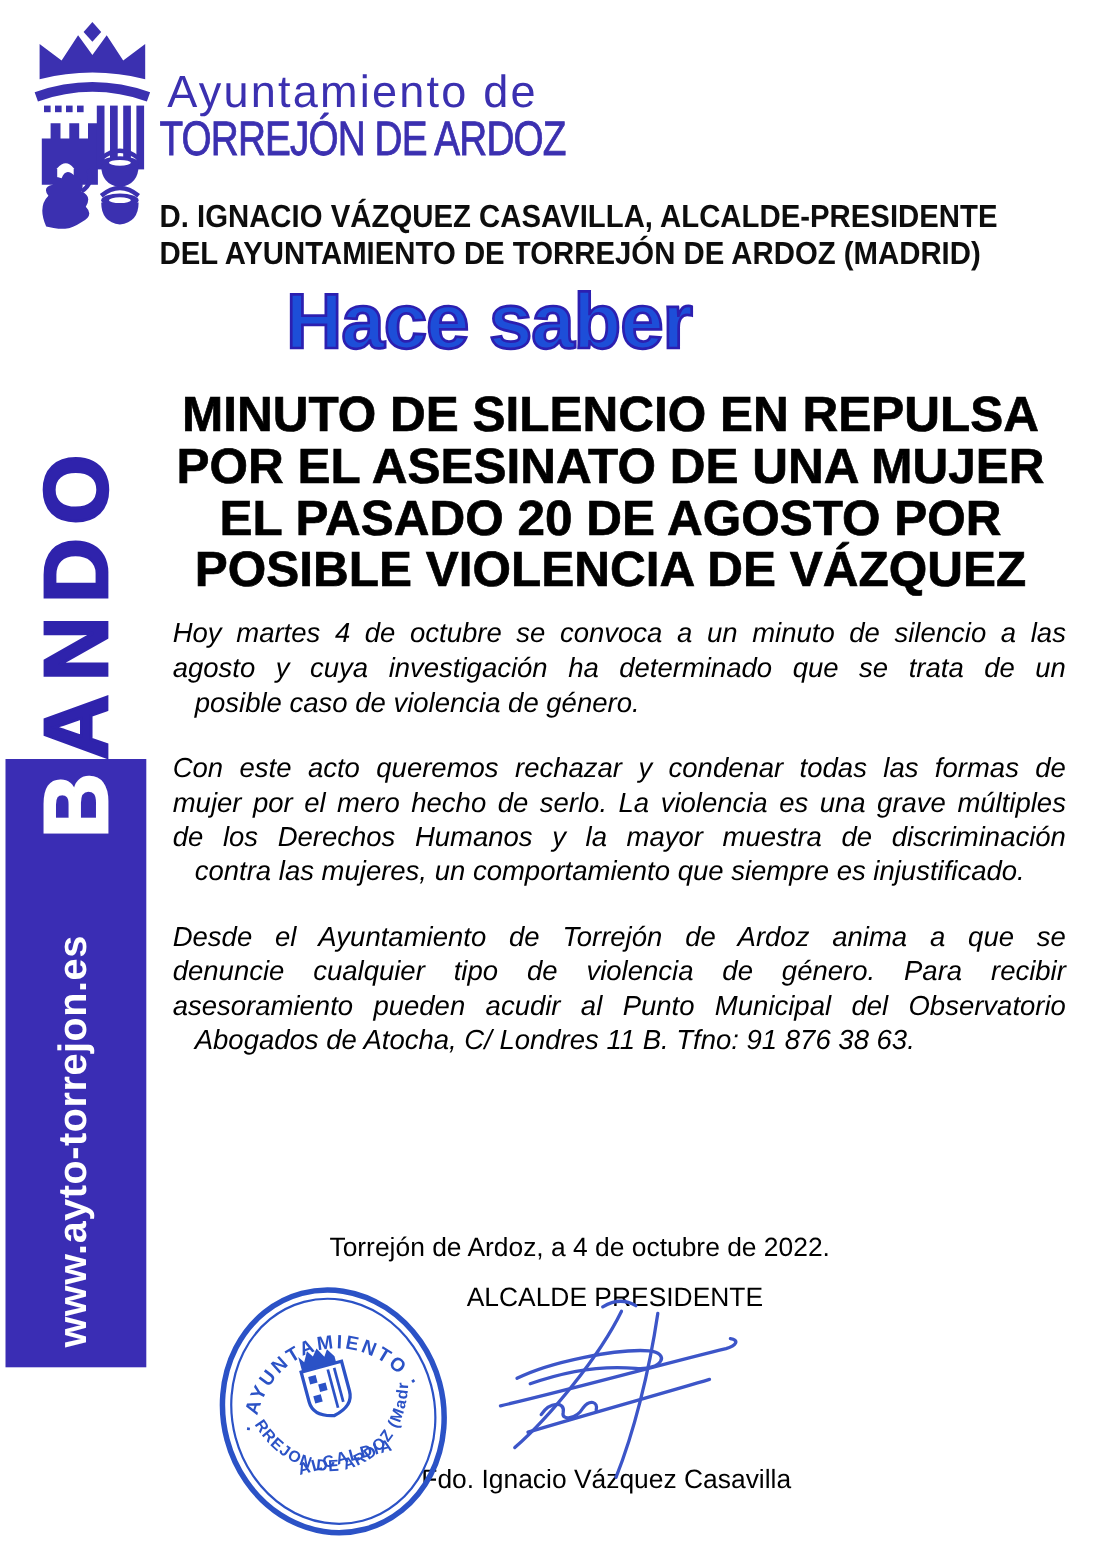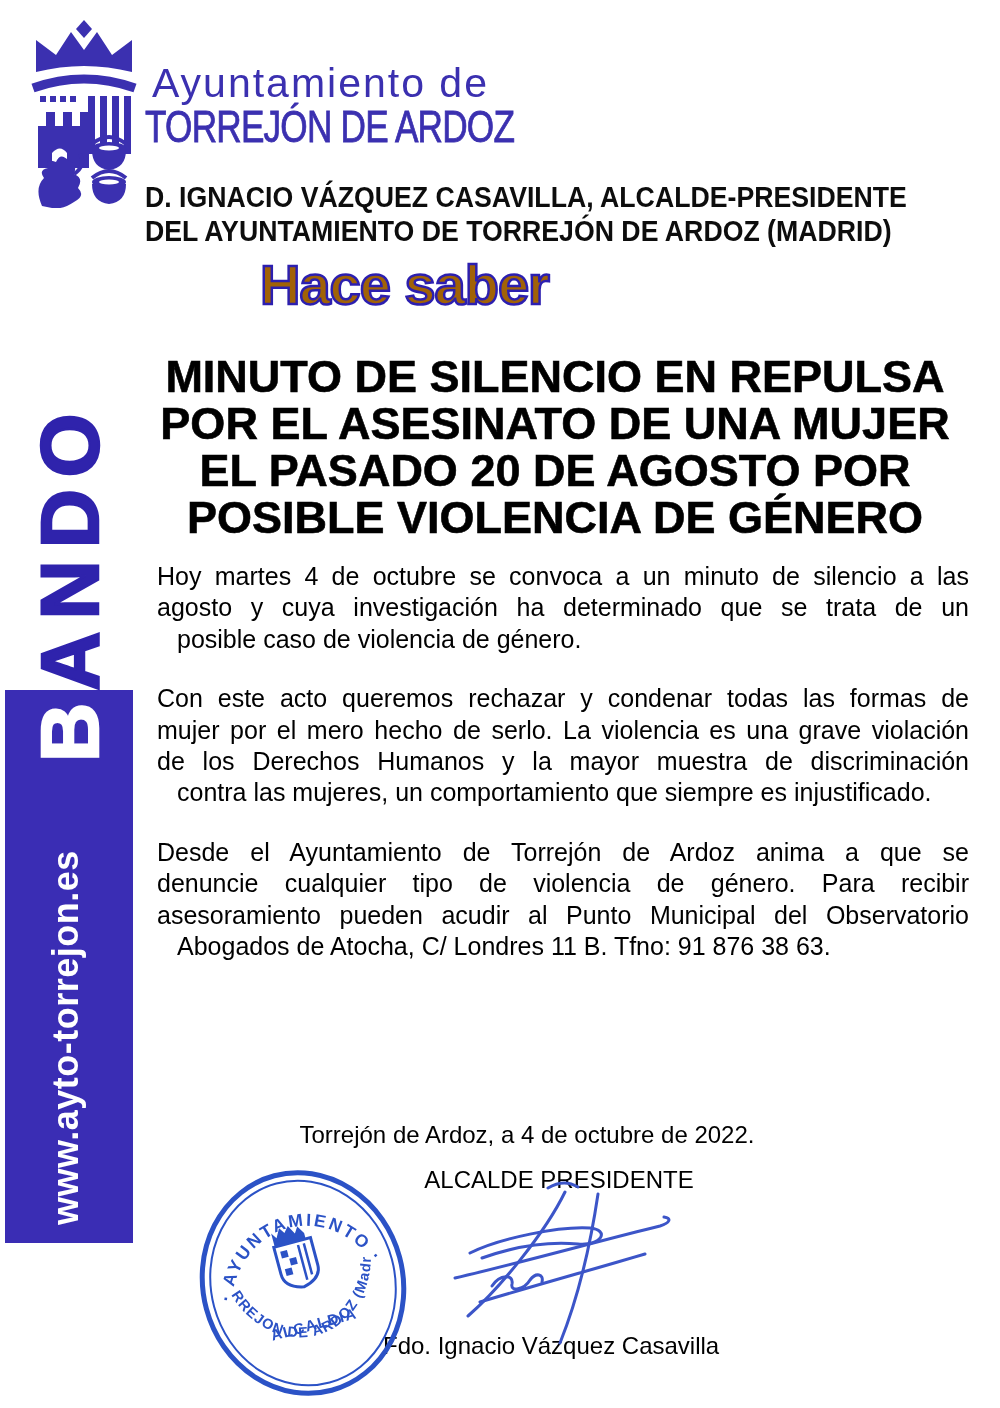--- a/index.html
+++ b/index.html
@@ -17,30 +17,30 @@
     position:absolute;left:145px;top:102px;font-size:44px;color:#3B30B0;
     letter-spacing:-1px;white-space:nowrap;transform:scaleX(.8);transform-origin:0 0;
     -webkit-text-stroke:.8px #3B30B0;
   }
   .official{
     position:absolute;left:145px;top:180px;font-weight:700;font-size:29px;
     line-height:34px;color:#0d0d0d;white-space:nowrap;
     transform:scaleX(.92);transform-origin:0 0;letter-spacing:0;
   }
   .hace{
-    position:absolute;left:260px;top:252px;font-size:56px;font-weight:700;
-    color:#a16207;-webkit-text-stroke:2.5px #2C1FB0;white-space:nowrap;letter-spacing:-1px;
+    position:absolute;left:260px;top:252px;font-size:71px;font-weight:700;
+    color:#1d4ed8;-webkit-text-stroke:2.5px #2C1FB0;white-space:nowrap;letter-spacing:-1px;
   }
   
   .headline{position:absolute;left:155px;top:353px;width:800px;font-weight:700;
     font-size:45px;line-height:47px;color:#000;-webkit-text-stroke:.6px #000;}
   .headline div{text-align:center;white-space:nowrap;}
   
   .bodytext{position:absolute;left:157px;top:561px;width:812px;font-size:25px;line-height:31.4px;color:#000;}
-  .para{margin:0 0 28px 0;}
+  .para{margin:0 0 28px 0;font-style:italic;}
   .pline{text-align:justify;text-align-last:justify;white-space:normal;}
   .pline.last{text-align-last:left;margin-left:20px;}
   
   .dateline{position:absolute;left:0;top:1121px;width:1054px;text-align:center;font-size:24px;}
   .signer{position:absolute;left:0;top:1166px;width:1118px;text-align:center;font-size:24px;}
   .fdo{position:absolute;left:383px;top:1332px;font-size:24px;}
   
   .bar{position:absolute;left:5px;top:690px;width:128px;height:553px;background:#3A2DB4;}
   .bando{
     position:absolute;left:24px;top:762px;width:358px;height:92px;line-height:92px;
@@ -104,32 +104,32 @@
     <div>D. IGNACIO VÁZQUEZ CASAVILLA, ALCALDE-PRESIDENTE</div>
     <div>DEL AYUNTAMIENTO DE TORREJÓN DE ARDOZ (MADRID)</div>
   </div>
 
   <div class="hace">Hace saber</div>
 
   <div class="headline">
     <div>MINUTO DE SILENCIO EN REPULSA</div>
     <div>POR EL ASESINATO DE UNA MUJER</div>
     <div>EL PASADO 20 DE AGOSTO POR</div>
-    <div>POSIBLE VIOLENCIA DE GÉNERO</div>
+    <div>POSIBLE VIOLENCIA DE VÁZQUEZ</div>
   </div>
 
   <div class="bodytext">
     <div class="para">
       <div class="pline">Hoy martes 4 de octubre se convoca a un minuto de silencio a las</div>
       <div class="pline">agosto y cuya investigación ha determinado que se trata de un</div>
       <div class="pline last">posible caso de violencia de género.</div>
     </div>
     <div class="para">
       <div class="pline">Con este acto queremos rechazar y condenar todas las formas de</div>
-      <div class="pline">mujer por el mero hecho de serlo. La violencia es una grave violación</div>
+      <div class="pline">mujer por el mero hecho de serlo. La violencia es una grave múltiples</div>
       <div class="pline">de los Derechos Humanos y la mayor muestra de discriminación</div>
       <div class="pline last">contra las mujeres, un comportamiento que siempre es injustificado.</div>
     </div>
     <div class="para">
       <div class="pline">Desde el Ayuntamiento de Torrejón de Ardoz anima a que se</div>
       <div class="pline">denuncie cualquier tipo de violencia de género. Para recibir</div>
       <div class="pline">asesoramiento pueden acudir al Punto Municipal del Observatorio</div>
       <div class="pline last">Abogados de Atocha, C/ Londres 11 B. Tfno: 91 876 38 63.</div>
     </div>
   </div>

